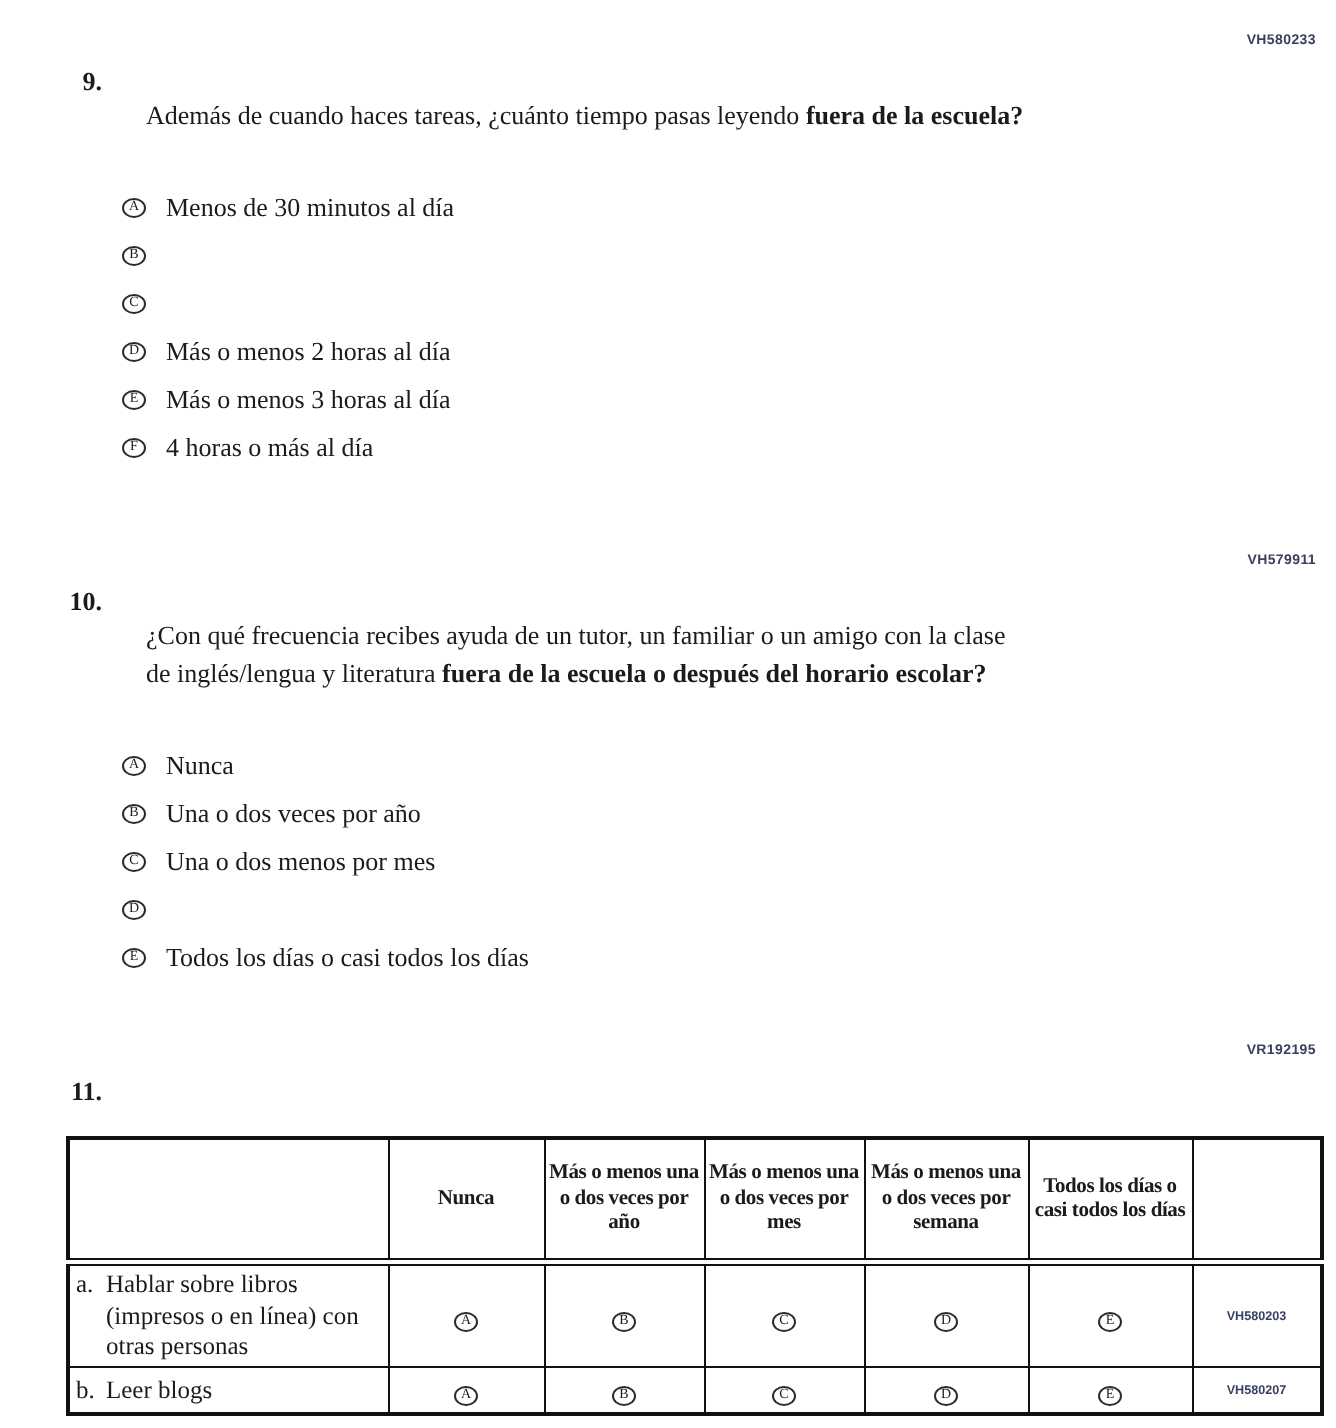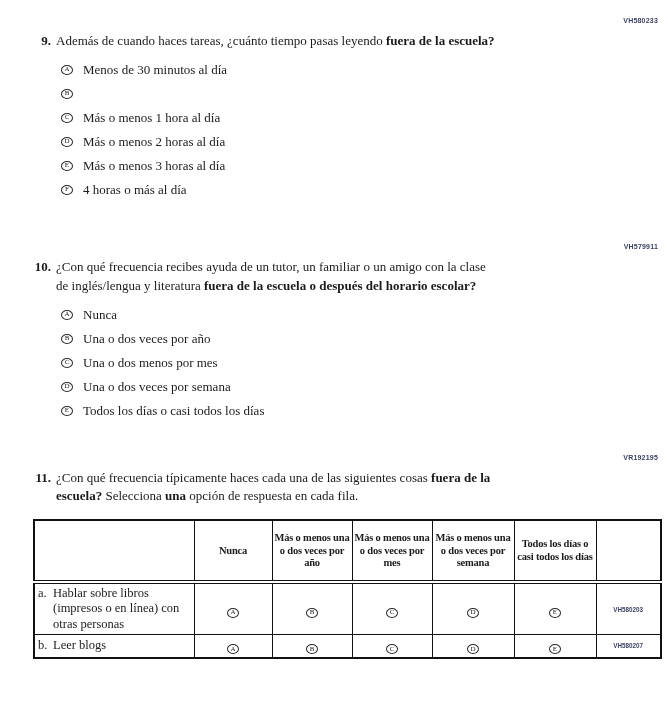--- a/index.html
+++ b/index.html
@@ -37,21 +37,21 @@
   .q-num {
     flex: none;
     width: 18px;
     text-align: right;
     margin-right: 5px;
     font-size: 13px;
     font-weight: bold;
     line-height: 1.45;
   }
   .q-text {
-    margin: 0;
+    margin: 17px;
     font-size: 13px;
     line-height: 1.45;
   }
   .q-text b { font-weight: bold; }
   .options {
     list-style: none;
     margin: 12px 0 0 28px;
     padding: 0;
   }
   .options li {
@@ -146,21 +146,20 @@
     <ul class="options">
       <li>
         <span class="bubble">A</span>
         <span>Menos de 30 minutos al día</span>
       </li>
       <li>
         <span class="bubble">B</span>
       </li>
       <li>
         <span class="bubble">C</span>
-        <span>Más o menos 1 hora al día</span>
       </li>
       <li>
         <span class="bubble">D</span>
         <span>Más o menos 2 horas al día</span>
       </li>
       <li>
         <span class="bubble">E</span>
         <span>Más o menos 3 horas al día</span>
       </li>
       <li>
@@ -186,36 +185,34 @@
       <li>
         <span class="bubble">B</span>
         <span>Una o dos veces por año</span>
       </li>
       <li>
         <span class="bubble">C</span>
         <span>Una o dos menos por mes</span>
       </li>
       <li>
         <span class="bubble">D</span>
-        <span>Una o dos veces por semana</span>
       </li>
       <li>
         <span class="bubble">E</span>
         <span>Todos los días o casi todos los días</span>
       </li>
     </ul>
   </section>
 
   <section class="question sec-11">
     <div class="code-line">
       <span class="item-code">VR192195</span>
     </div>
     <div class="q-head">
       <span class="q-num">11.</span>
-      <p class="q-text q-text-11"><span>¿Con qué frecuencia típicamente haces cada una de las siguientes cosas </span><b>fuera de la</b><br><b>escuela?</b><span> Selecciona </span><b>una</b><span> opción de respuesta en cada fila.</span></p>
     </div>
 
     <table class="q-table">
       <colgroup>
         <col style="width:160px">
         <col style="width:78px">
         <col style="width:80px">
         <col style="width:80px">
         <col style="width:82px">
         <col style="width:82px">

